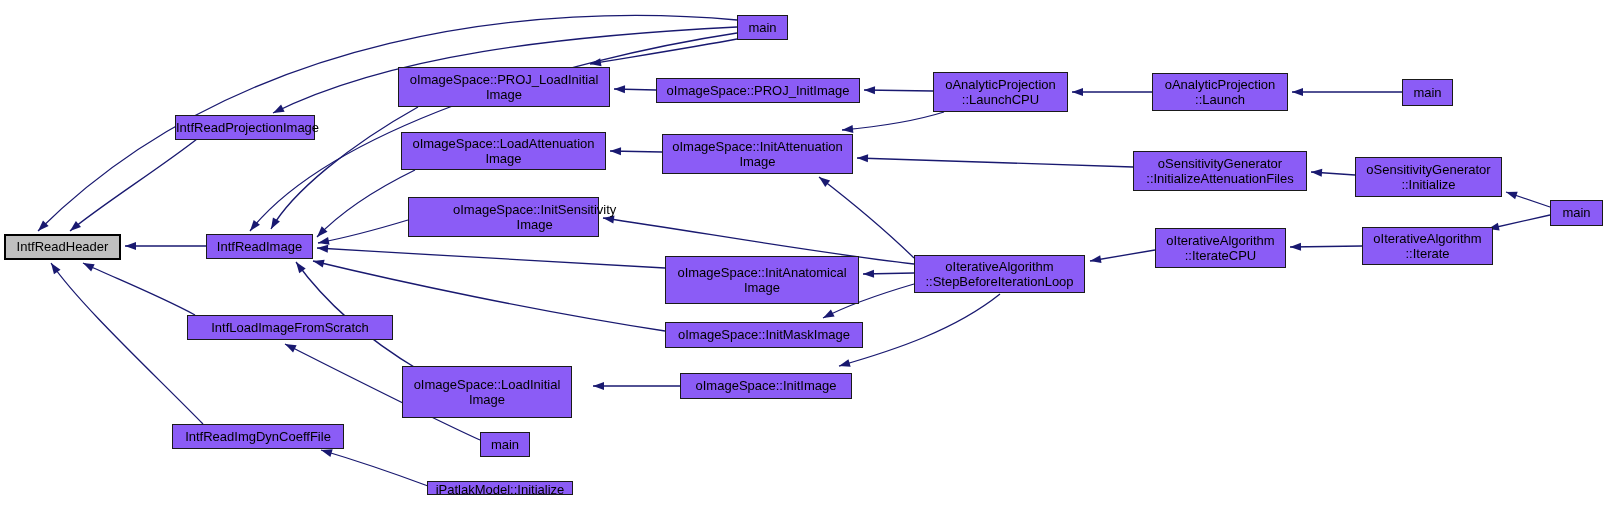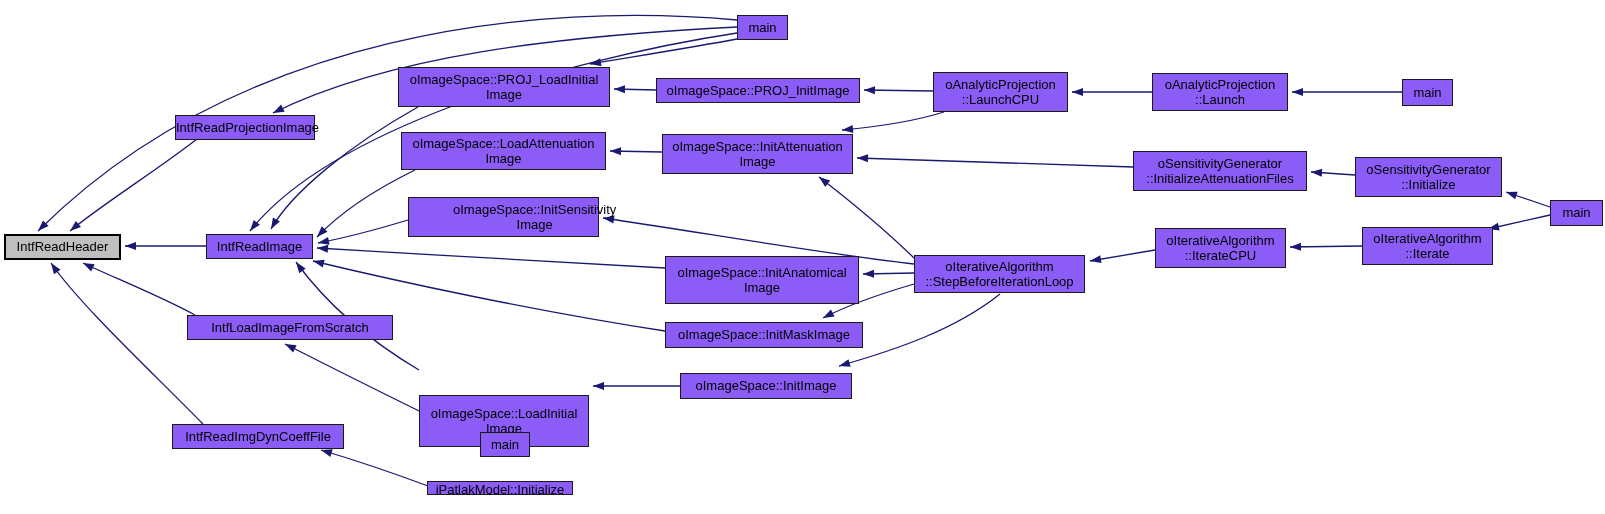--- a/index.html
+++ b/index.html
@@ -92,21 +92,21 @@
 
   <div class="node" style="left:398px;top:67px;width:212px;height:40px;">oImageSpace::PROJ_LoadInitial
 Image</div>
 
   <div class="node" style="left:401px;top:132px;width:205px;height:38px;">oImageSpace::LoadAttenuation
 Image</div>
 
   <div class="node" style="left:408px;top:197px;width:191px;height:40px;padding-left:44px;">oImageSpace::InitSensitivity
 Image</div>
 
-  <div class="node" style="left:419px;top:366px;width:170px;height:52px;margin-top:29px;">oImageSpace::LoadInitial
+  <div class="node" style="left:402px;top:366px;width:170px;height:52px;">oImageSpace::LoadInitial
 Image</div>
 
   <div class="node" style="left:480px;top:432px;width:50px;height:25px;">main</div>
 
   <div class="node" style="left:427px;top:481px;width:146px;height:14px;">iPatlakModel::Initialize</div>
 
   <div class="node" style="left:656px;top:78px;width:204px;height:25px;">oImageSpace::PROJ_InitImage</div>
 
   <div class="node" style="left:662px;top:134px;width:191px;height:40px;">oImageSpace::InitAttenuation
 Image</div>

